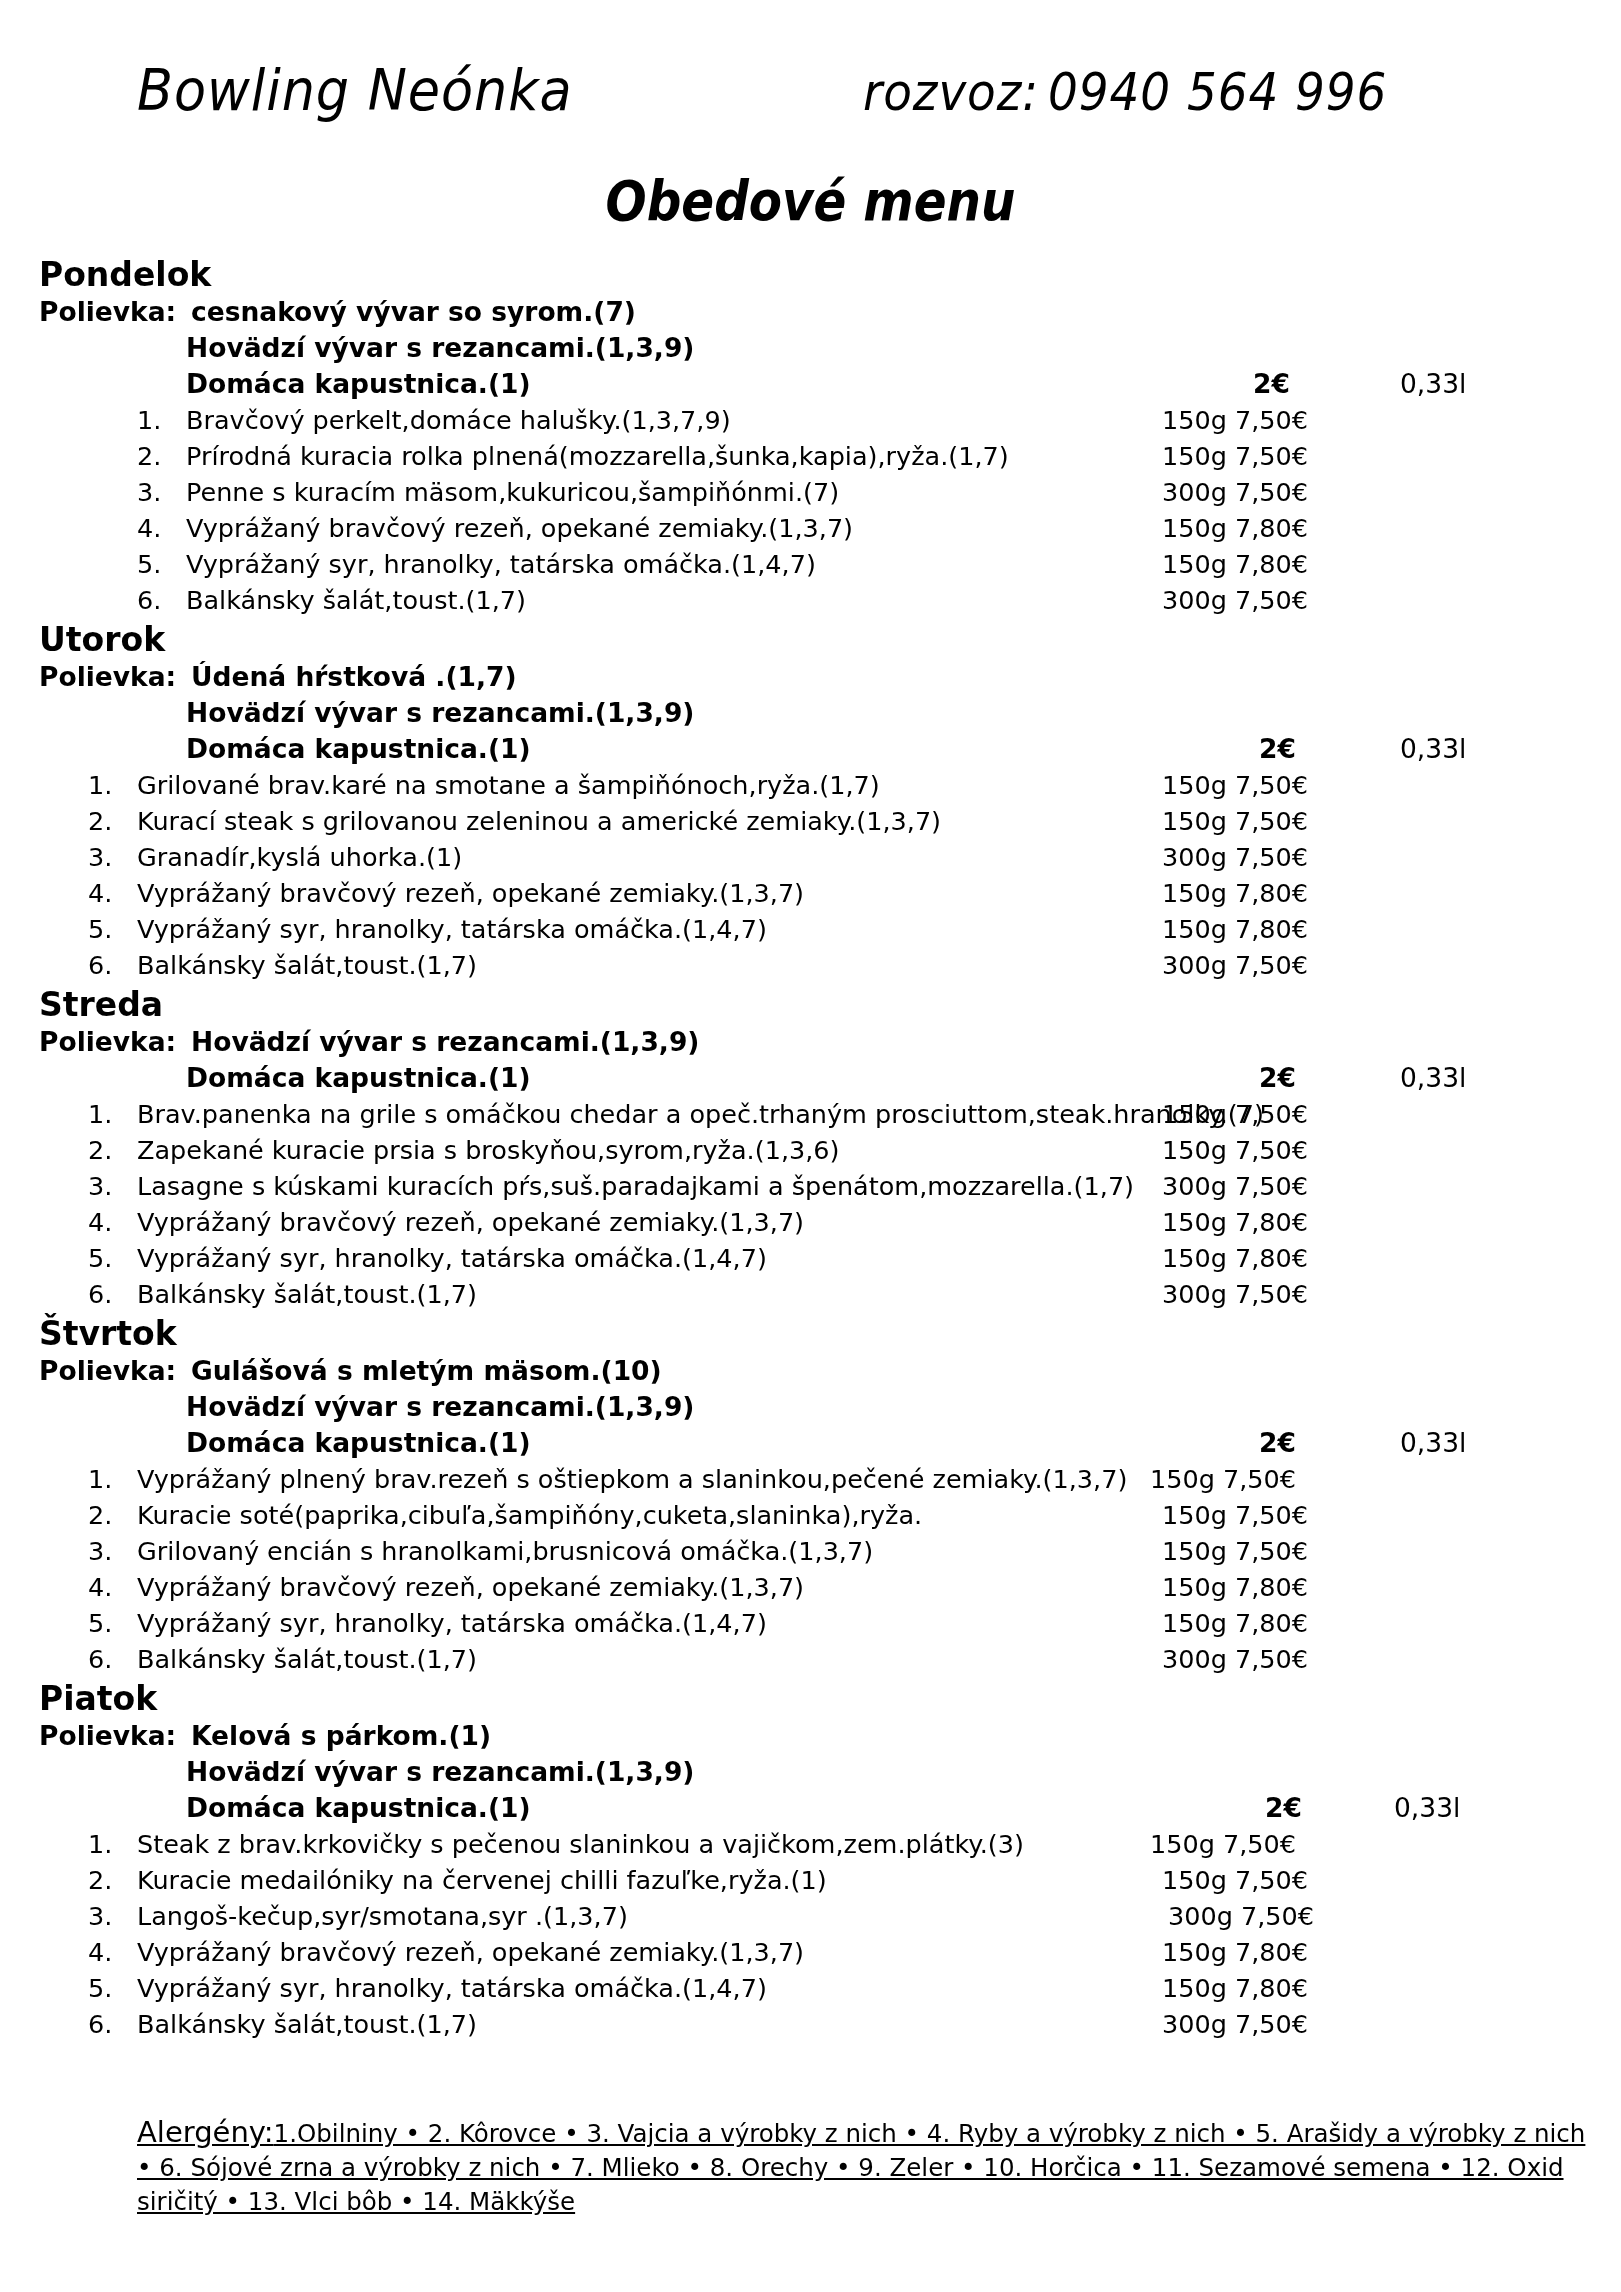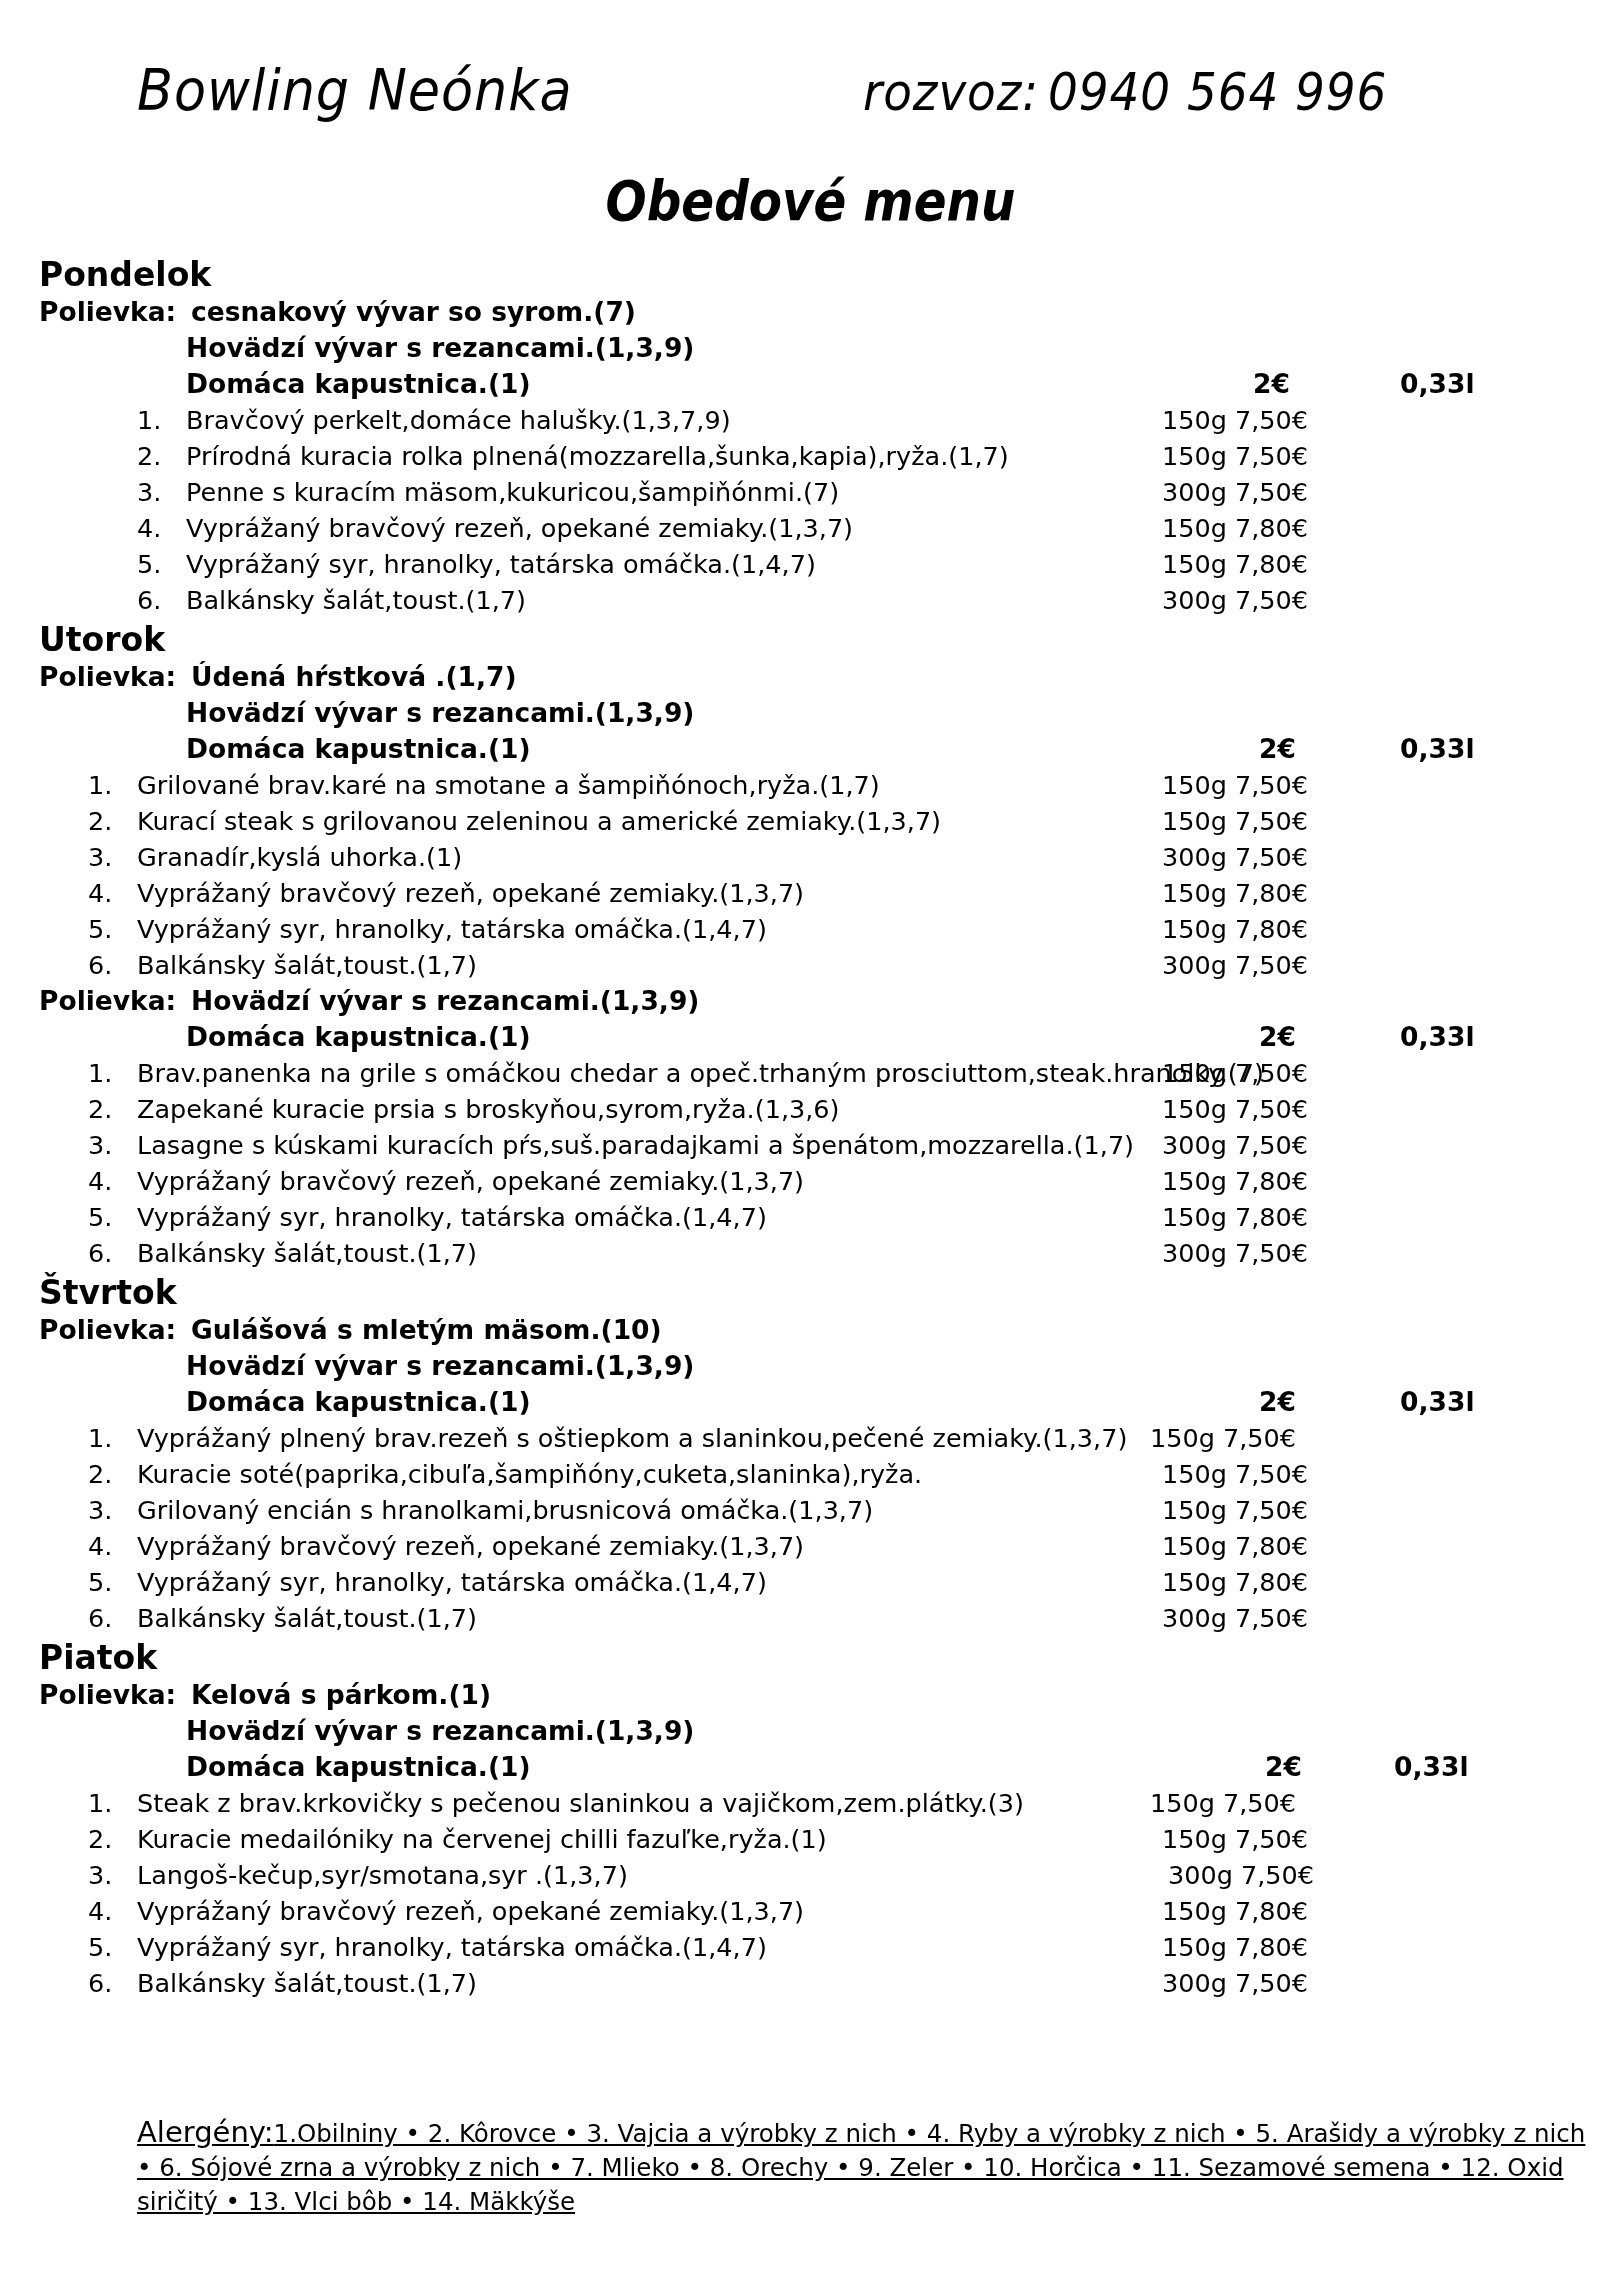--- a/index.html
+++ b/index.html
@@ -39,21 +39,21 @@
       padding-left: 39px; height: 41px;
     }
     .line {
       position: relative; height: 36px; line-height: 36px;
       font-size: 25.5px; white-space: nowrap;
     }
     .soup-line { font-weight: bold; font-size: 26.5px; }
     .soup-label { position: absolute; left: 39px; }
     .soup-text-first { position: absolute; }
     .soup-indent { position: absolute; left: 186px; }
-    .vol { position: absolute; left: 1400px; font-weight: bold; }
+    .vol { position: absolute; left: 1400px; font-weight: normal; }
     .soup-price { position: absolute; right: 51px; font-weight: bold; }
     .num { position: absolute; width: 29px; text-align: left; }
     .dish { position: absolute; }
     .wp { position: absolute; right: 39px; text-align: left; }
     .allergens {
       position: absolute; top: 2115px; left: 137px; width: 1451px;
       font-size: 24.5px; line-height: 34px; text-decoration: underline;
     }
     .allergens .lbl { font-size: 29px; }
   </style>
@@ -156,20 +156,21 @@
         <span class="wp">150g 7,80€</span>
       </div>
     <div class="line">
         <span class="num" style="left:88px">6.</span>
         <span class="dish" style="left:137px">Balkánsky šalát,toust.(1,7)</span>
         <span class="wp">300g 7,50€</span>
       </div>
   </div>
 
   <div class="day-block">
+    <div class="day-name">Streda</div>
     <div class="line soup-line">
       <span class="soup-label">Polievka:</span>
       <span class="soup-text-first" style="left:191px">Hovädzí vývar s rezancami.(1,3,9)</span>
     </div>
     <div class="line soup-line">
       <span class="soup-indent">Domáca kapustnica.(1)</span>
       <span class="vol">0,33l</span>
       <span class="soup-price">2€</span>
     </div>
     <div class="line">

